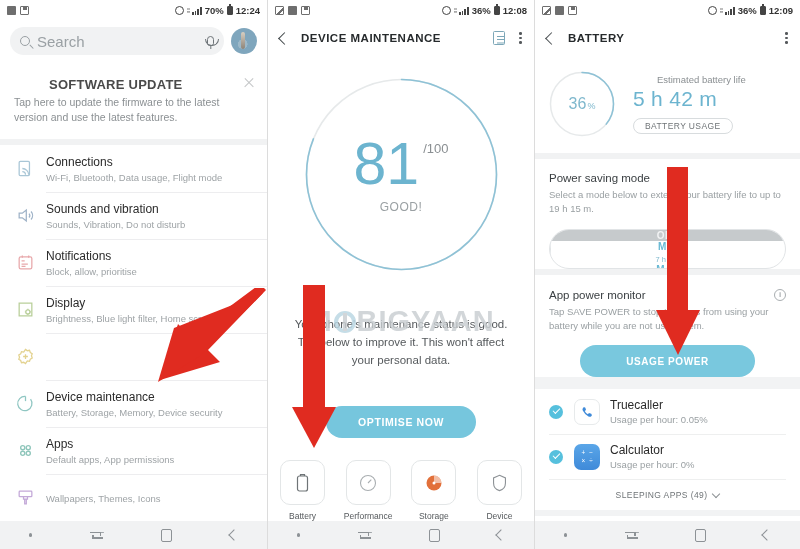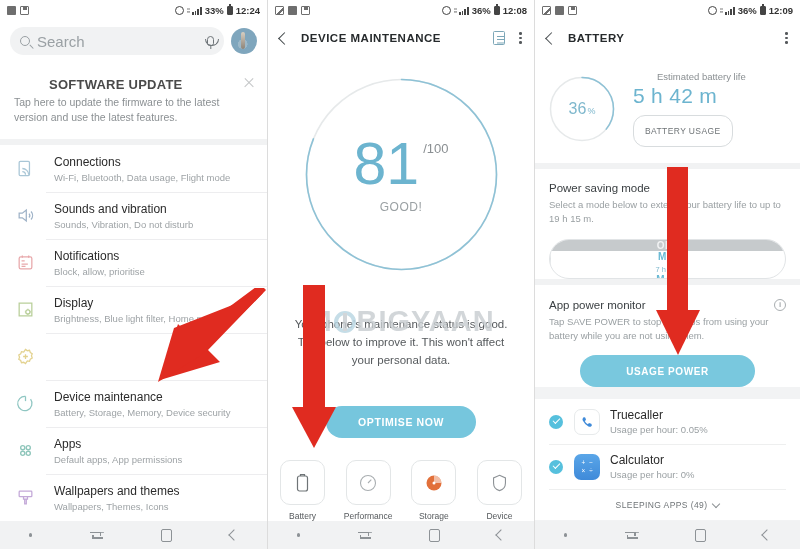--- a/index.html
+++ b/index.html
@@ -61,21 +61,21 @@
   .swu-desc { font-size: 10.5px; color: #8b9093; line-height: 1.45; margin-top: 3px; max-width: 215px; }
   .swu-close { position: absolute; right: 12px; top: 11px; width: 12px; height: 12px; opacity: .45; }
   .swu-close:before, .swu-close:after { content:""; position:absolute; left:0; top:5.5px; width:12px; height:1.3px; background:#7a7f82; }
   .swu-close:before { transform: rotate(45deg); } .swu-close:after { transform: rotate(-45deg); }
 
   .list { background: #fff; }
   .sep-gap { height: 6px; background: #f1f2f3; }
   .row { display: flex; align-items: center; padding: 9px 14px 9px 12px; position: relative; min-height: 47px; }
   .row + .row:before { content:""; position:absolute; left: 46px; right: 0; top: 0; height: 1px; background:#ededef; }
   .row-ic { width: 26px; flex: none; display:flex; align-items:center; justify-content:center; }
-  .row-txt { margin-left: 16px; }
+  .row-txt { margin-left: 8px; }
   .row-title { font-size: 12px; color: #2b2b2b; line-height: 1.25; }
   .row-sub { font-size: 9.5px; color: #9ea3a6; margin-top: 2px; }
 
   svg.mi { width: 19px; height: 19px; display: block; }
 
   
   .appbar { height: 34px; background:#fff; display:flex; align-items:center; padding: 0 12px; gap: 12px; }
   .back { width: 9px; height: 9px; border-left: 1.7px solid #4a4f52; border-bottom: 1.7px solid #4a4f52; transform: rotate(45deg); flex:none; }
   .appbar.mid .back { border-color:#3c4245; }
   .apptitle { font-size: 11.5px; font-weight: 700; letter-spacing: .5px; color: #262a2c; }
@@ -123,21 +123,21 @@
   .card { background:#fff; }
   .batt-card { display:flex; align-items:center; padding: 16px 14px; }
   .donut { width: 66px; height: 66px; position:relative; flex:none; }
   .donut-txt { position:absolute; inset:0; display:flex; align-items:center; justify-content:center; }
   .donut-num { font-size: 16px; color: #7fb8cd; }
   .donut-pct { font-size: 9px; color: #7fb8cd; margin-left:1px; margin-top:4px; }
   .batt-info { margin-left: 18px; }
   .bi-label { font-size: 9.5px; color: #8a8f92; padding-left: 24px; }
   .bi-time { font-size: 21px; color: #6cb4cf; margin-top: 2px; letter-spacing: .3px; }
   .bi-btn { margin-top: 7px; display:inline-flex; align-items:center; justify-content:center;
-    border: 1px solid #d8dcde; border-radius: 12px; height: 32px; padding: 0 11px;
+    border: 1px solid #d8dcde; border-radius: 12px; height: 16px; padding: 0 11px;
     font-size: 8.5px; color: #6f7477; letter-spacing:.4px; }
 
   .sect { background:#fff; padding: 13px 14px 0; }
   .sect-title { font-size: 11.5px; color: #3a3f42; }
   .sect-sub { font-size: 9.5px; color: #9aa0a3; line-height: 1.5; margin-top: 4px; }
   .seg { display:flex; margin: 12px 0 0; height: 40px; border:1px solid #e1e4e6; border-radius: 20px; overflow:hidden; background:#fff;flex-direction:column; }
   .seg-item { flex:1; display:flex; flex-direction:column; align-items:center; justify-content:center; }
   .seg-item.off { background:#c6cacc; }
   .seg-item + .seg-item { border-left: 1px solid #e1e4e6; }
   .seg-top { font-size: 10px; font-weight:700; letter-spacing:.5px; color:#69b9d4; }
@@ -205,21 +205,21 @@
       </div>
       <div class="sb-right">
         <span class="ico-alarm"></span>
         <span class="ico-nosim">⁞⁞</span>
         <span class="bars">
             <i></i>
             <i></i>
             <i></i>
             <i></i>
           </span>
-        <span class="sb-text">33%</span>
+        <span class="sb-text">70%</span>
         <span class="batt"></span>
         <span class="sb-text">12:24</span>
       </div>
     </div>
 
     <div class="search-row">
       <div class="search-box">
         <span class="mag"></span>
         <span class="search-ph">Search</span>
         <span class="mic"></span>
@@ -328,21 +328,20 @@
       </div>
 
       <div class="row">
         <div class="row-ic">
           <svg class="mi" viewBox="0 0 24 24" fill="none" stroke="#c3a8d8" stroke-width="1.6">
             <rect x="4" y="4" width="16" height="7" rx="1"></rect>
             <path d="M9.5 11v3h5v-3M11 14v6h2v-6"></path>
           </svg>
         </div>
         <div class="row-txt">
-          <div class="row-title">Wallpapers and themes</div>
           <div class="row-sub">Wallpapers, Themes, Icons</div>
         </div>
       </div>
 
       <div class="row">
         <div class="row-ic">
           <svg class="mi" viewBox="0 0 24 24" fill="none" stroke="#b6a8d8" stroke-width="1.6">
             <path d="M6 13a6 6 0 0112 0"></path>
               <path d="M4 16h16"></path>
           </svg>

